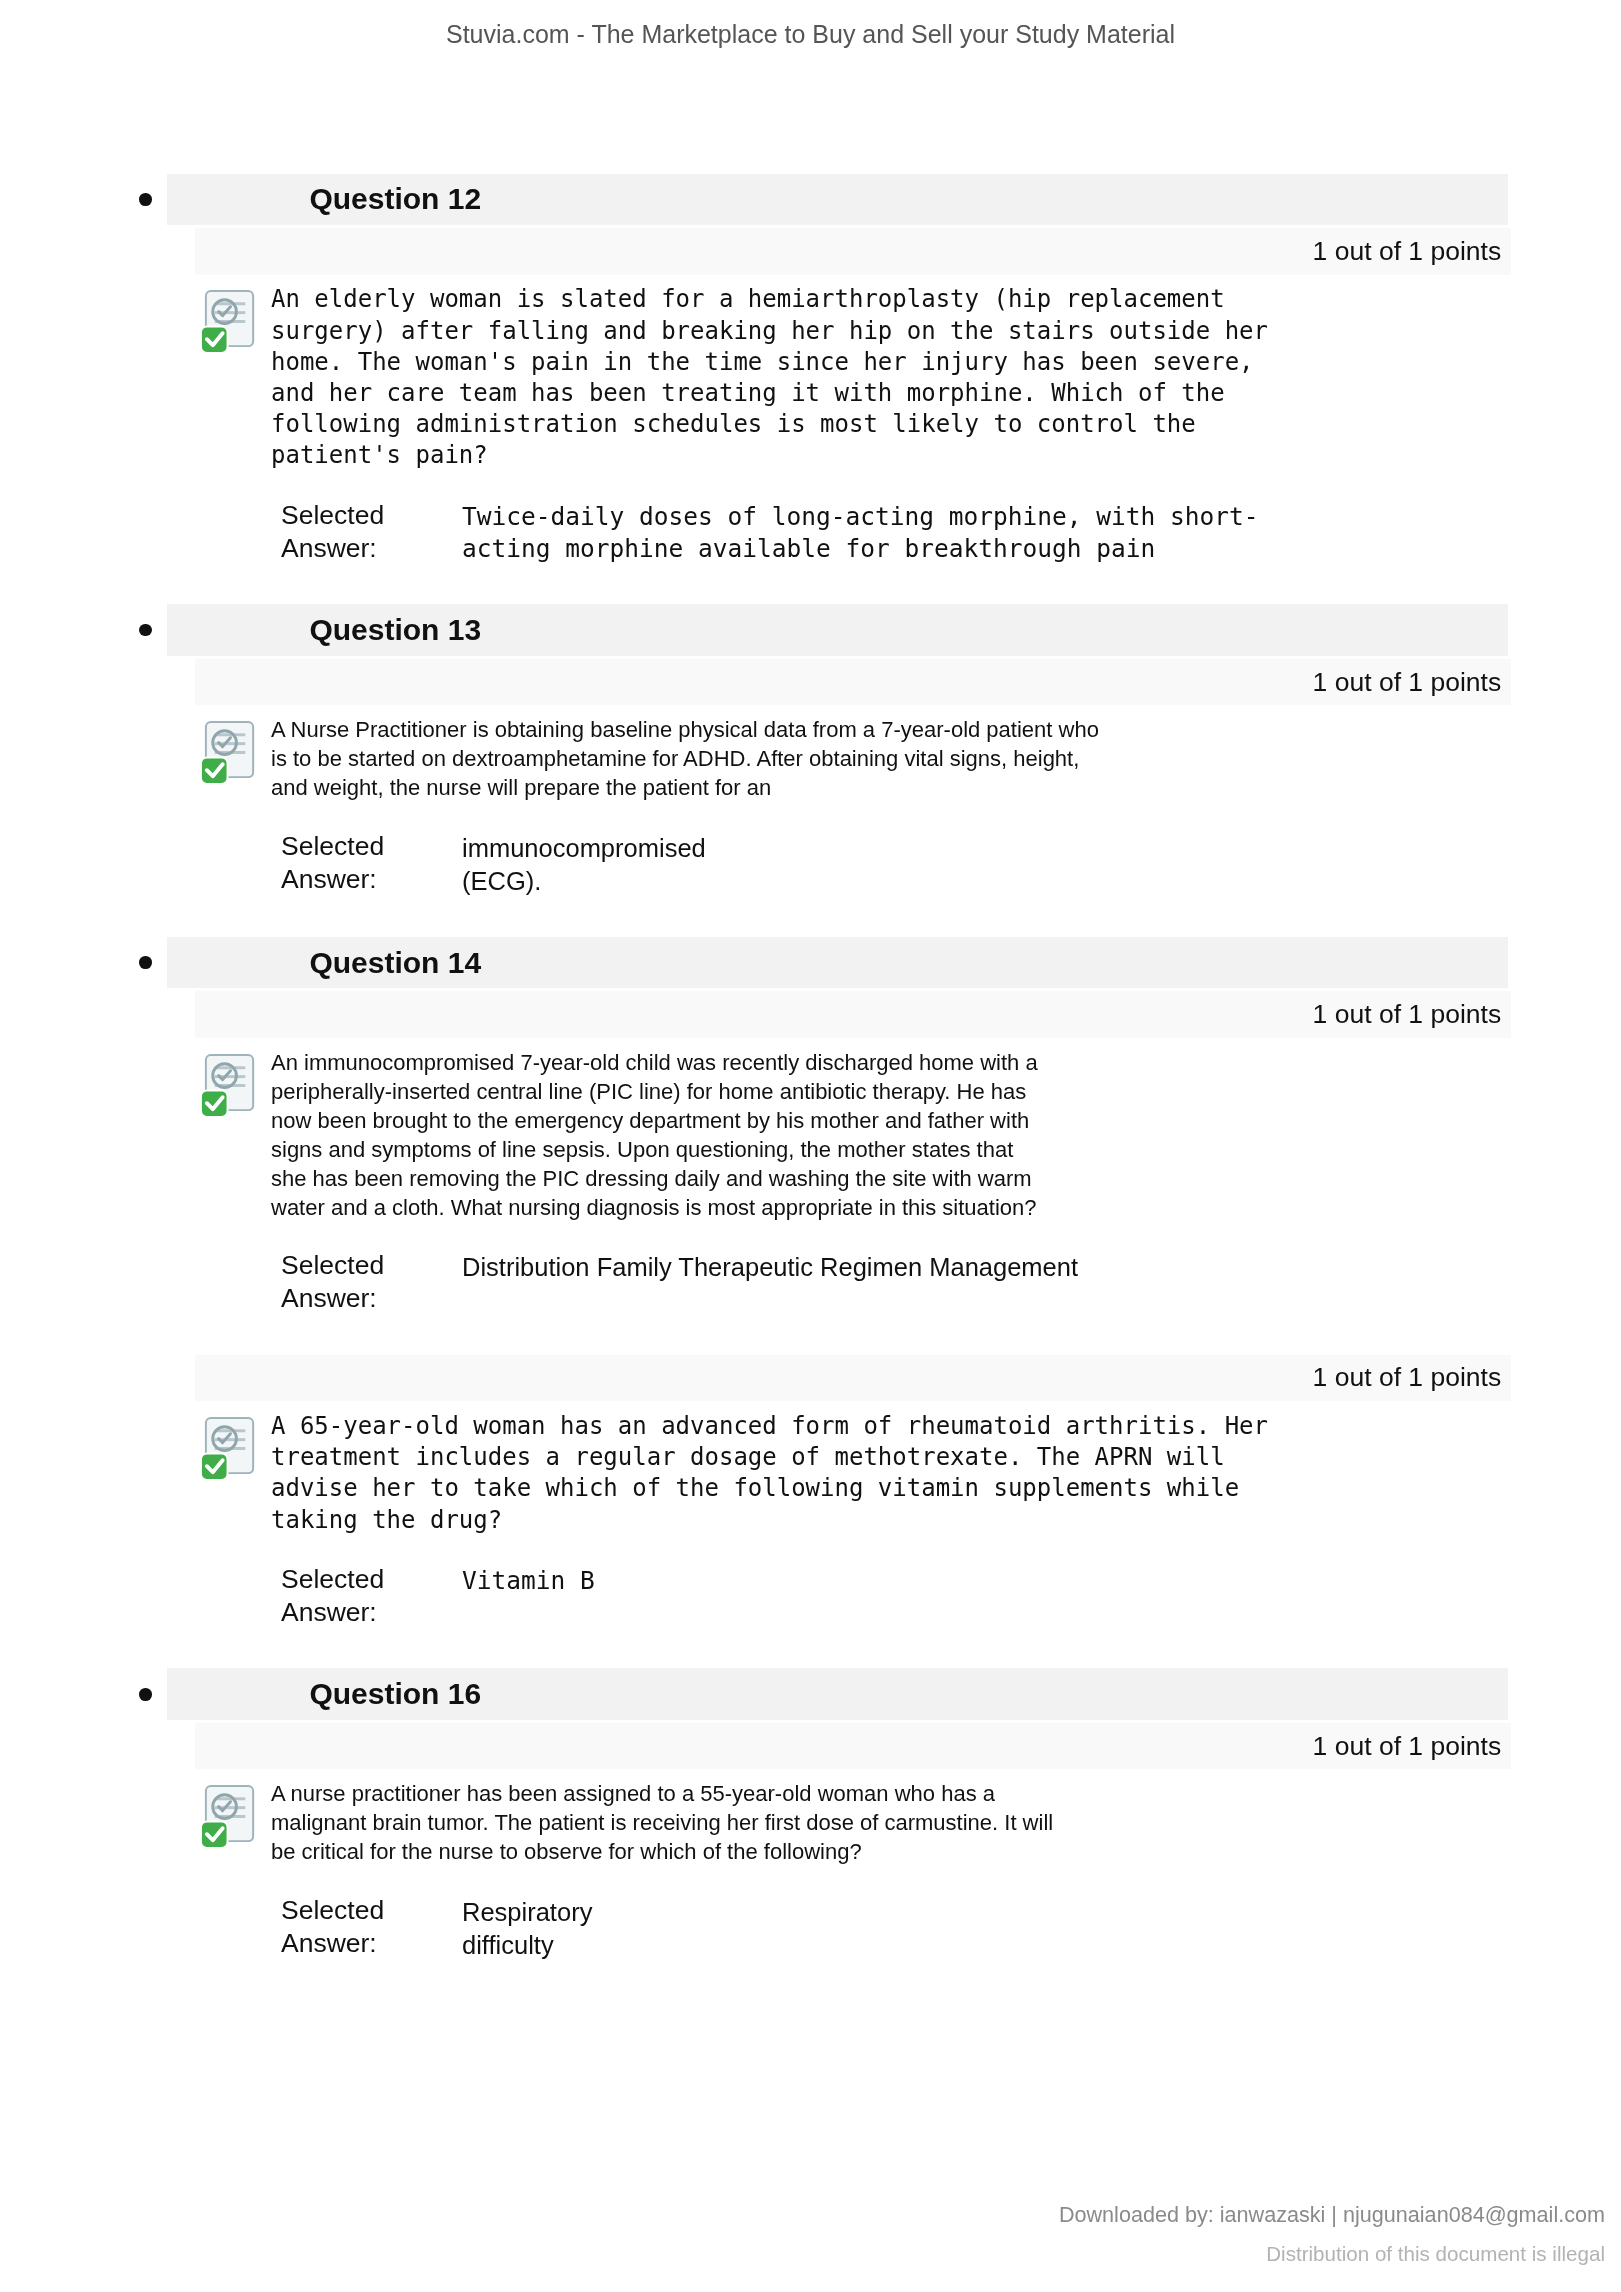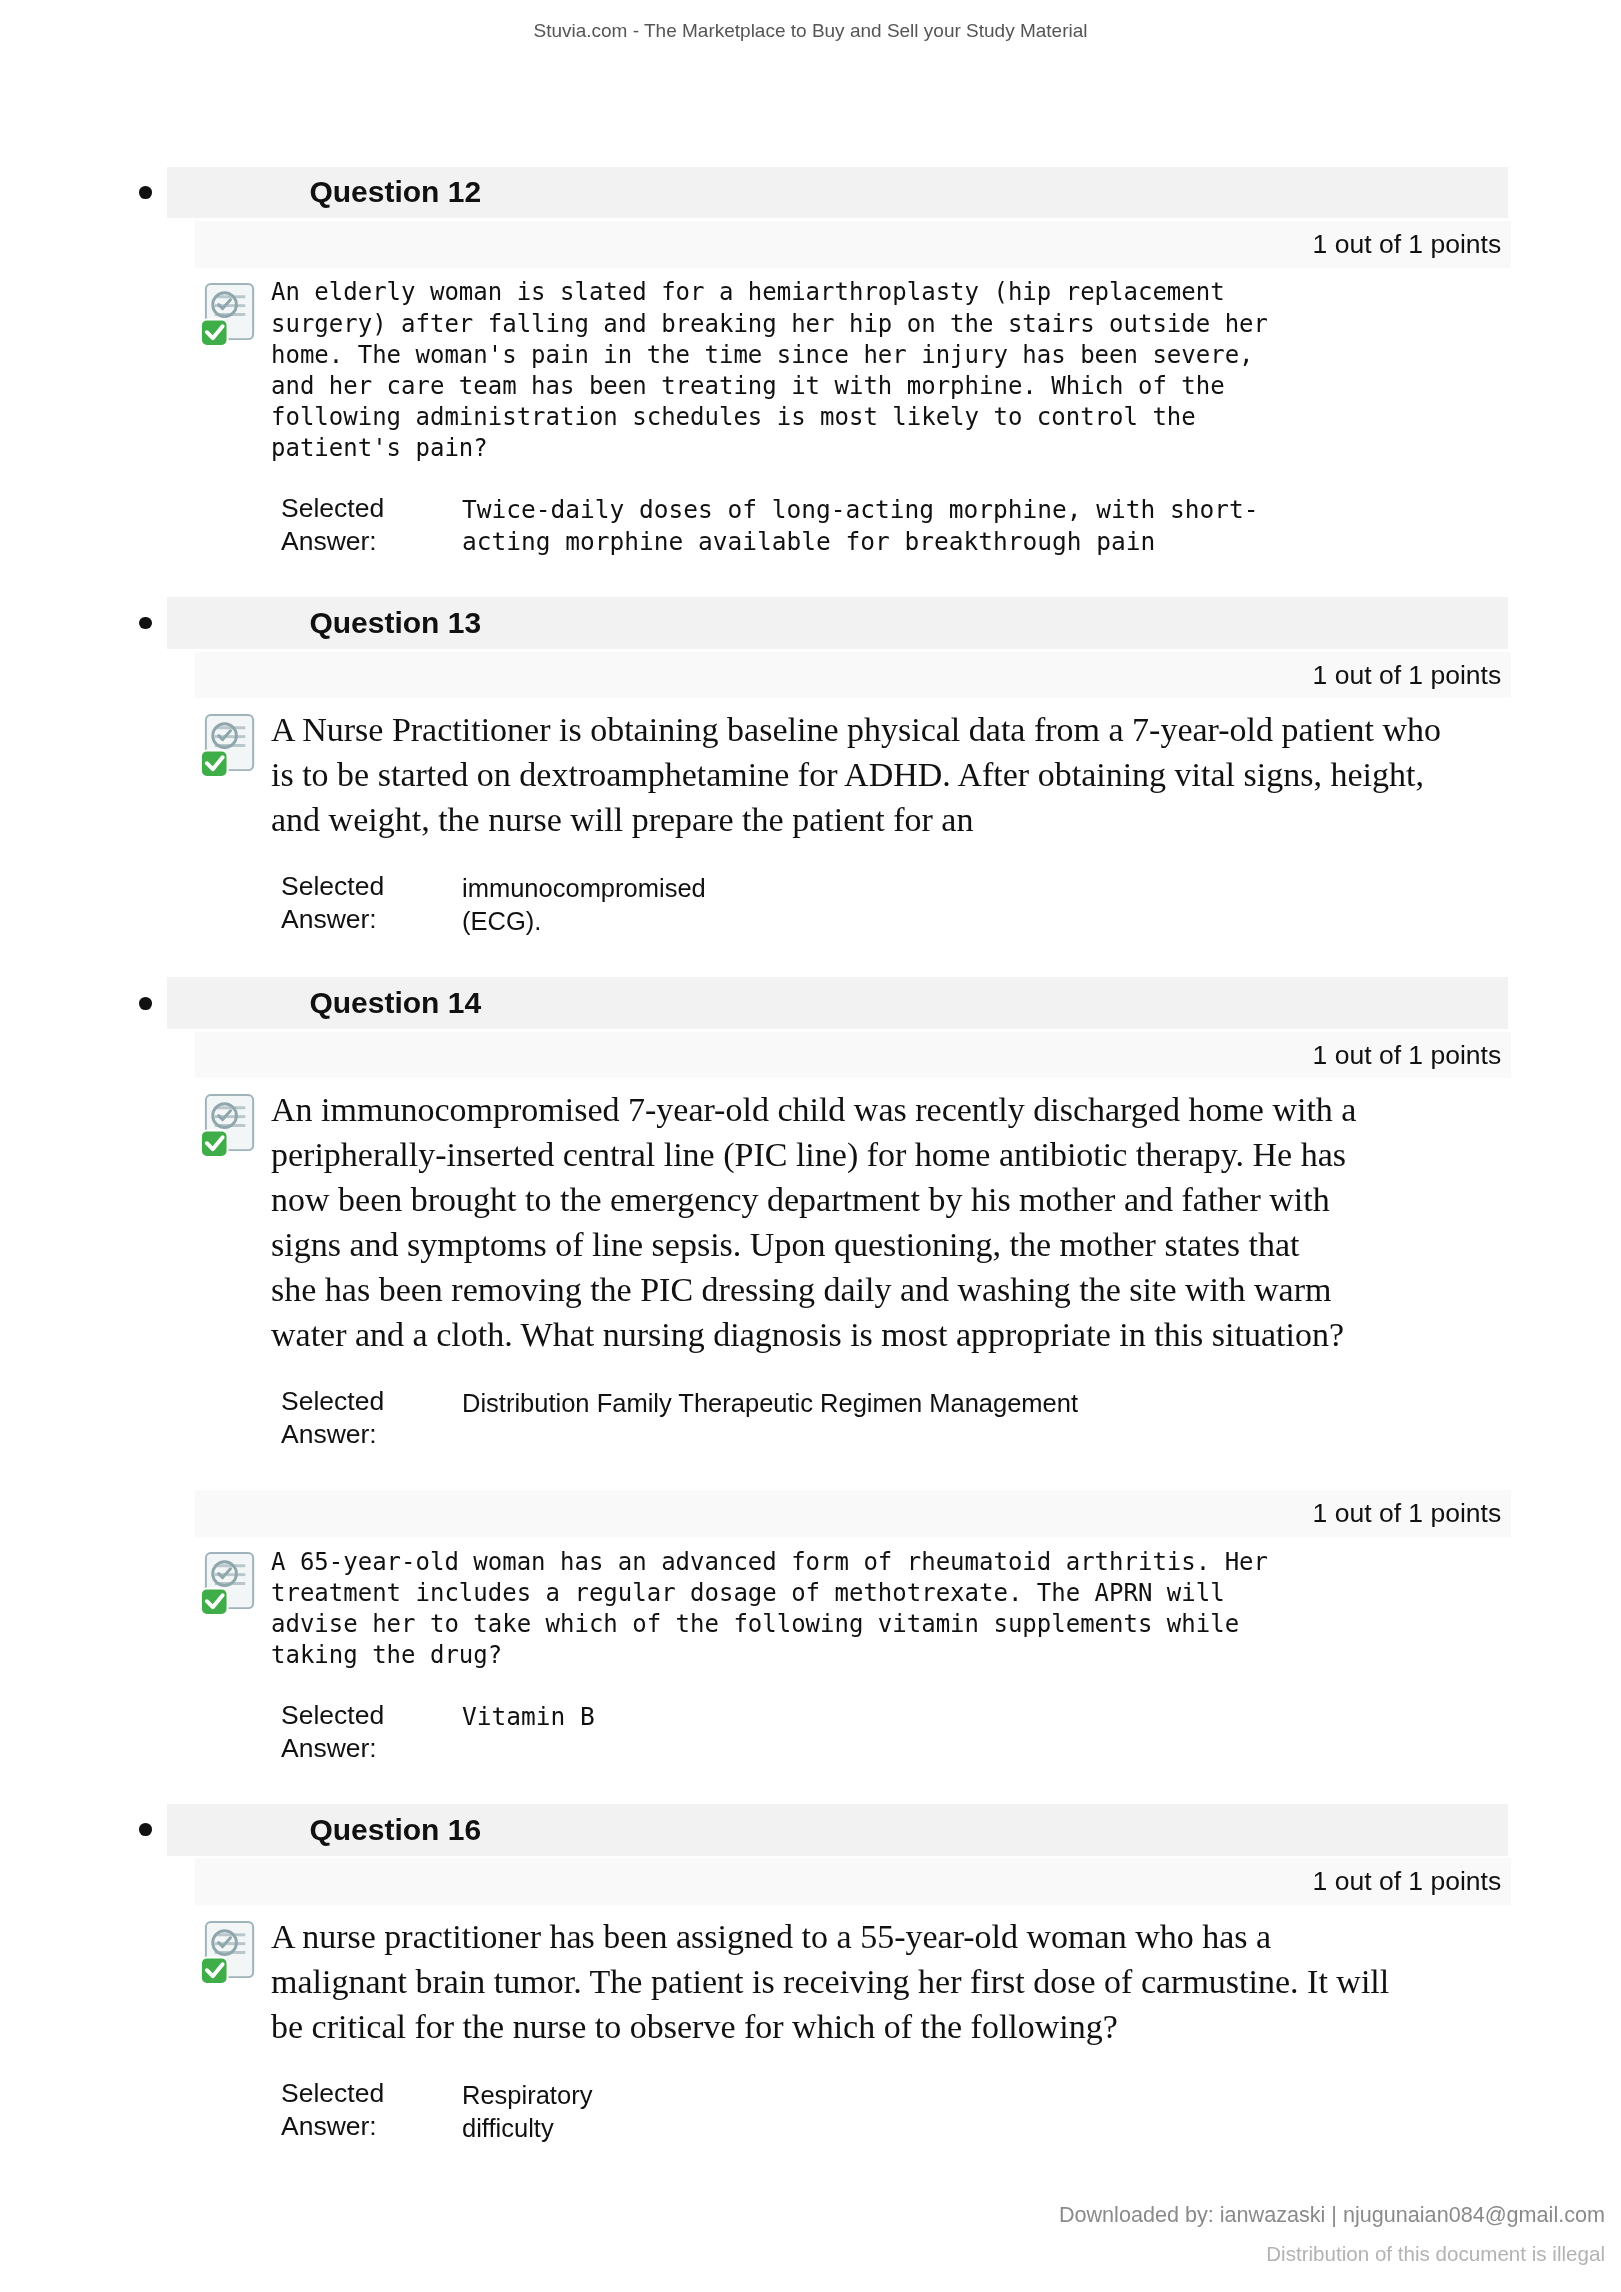--- a/index.html
+++ b/index.html
@@ -8,21 +8,21 @@
     background:#ffffff;
     font-family:"Liberation Sans","DejaVu Sans",sans-serif;
     color:#1a1a1a;
     overflow:hidden;
   }
   .page{position:relative;width:1621px;height:2293px;overflow:hidden;}
 
   .page-header{
     padding-top:19.6px;
     text-align:center;
-    font-size:19px;
+    font-size:25px;
     color:#555;
   }
 
   .content{margin-top:125px;}
 
   .question{margin-bottom:25.5px;padding-left:14px;}
 
   .row-title{display:flex;align-items:center;}
   .bullet{
     width:12.7px;height:12.7px;border-radius:50%;
@@ -52,24 +52,23 @@
     font-size:26.5px;
     color:#111;
     margin-top:2.9px;
   }
 
   .q-body{display:flex;margin-left:184px;margin-top:9.8px;}
   .icon-wrap{width:73px;flex-shrink:0;padding-top:3.9px;}
   .q-text{
     margin:0;
     white-space:pre-line;
-    font-size:34px;
+    font-size:22px;
     line-height:1.32;
     color:#111;
-    font-family:Liberation Serif, serif;
   }
   .mono .q-text{
     font-family:"DejaVu Sans Mono","Liberation Mono",monospace;
     font-size:24px;
     line-height:1.3;
   }
 
   .answer-row{display:flex;margin:27.4px 0 39px 267px;}
   .answer-label{
     width:147px;

